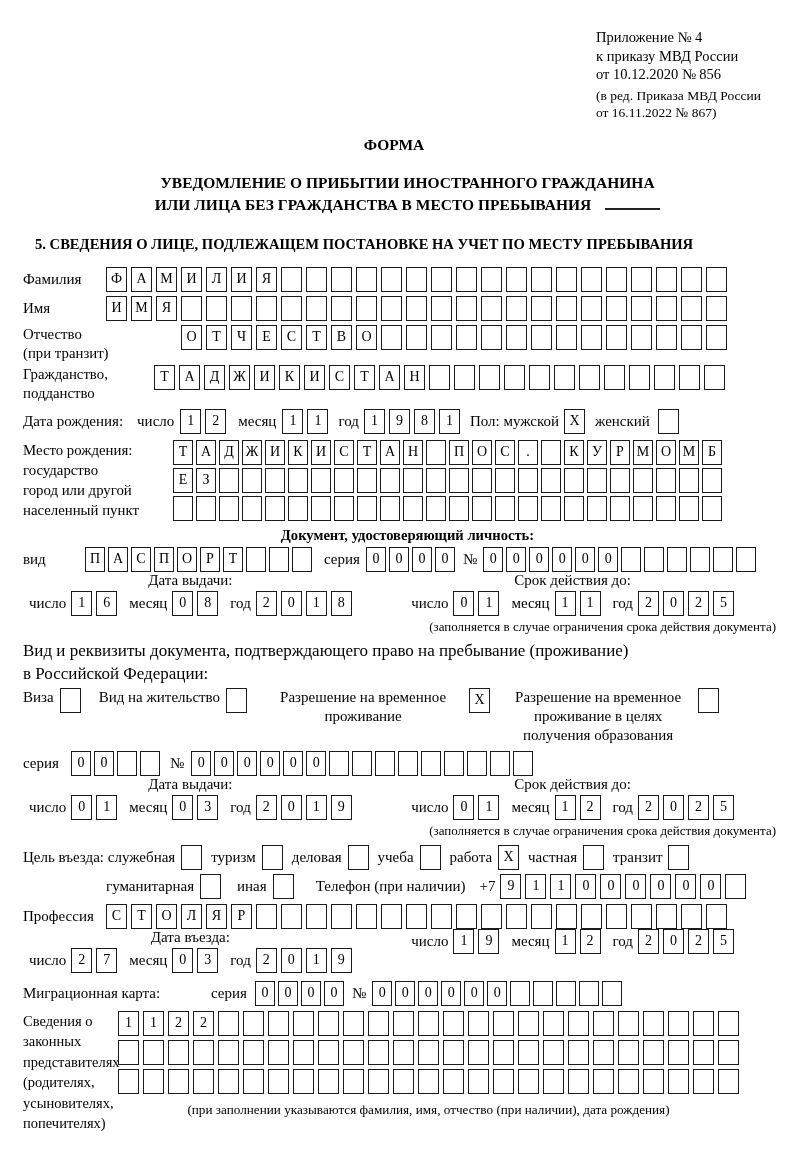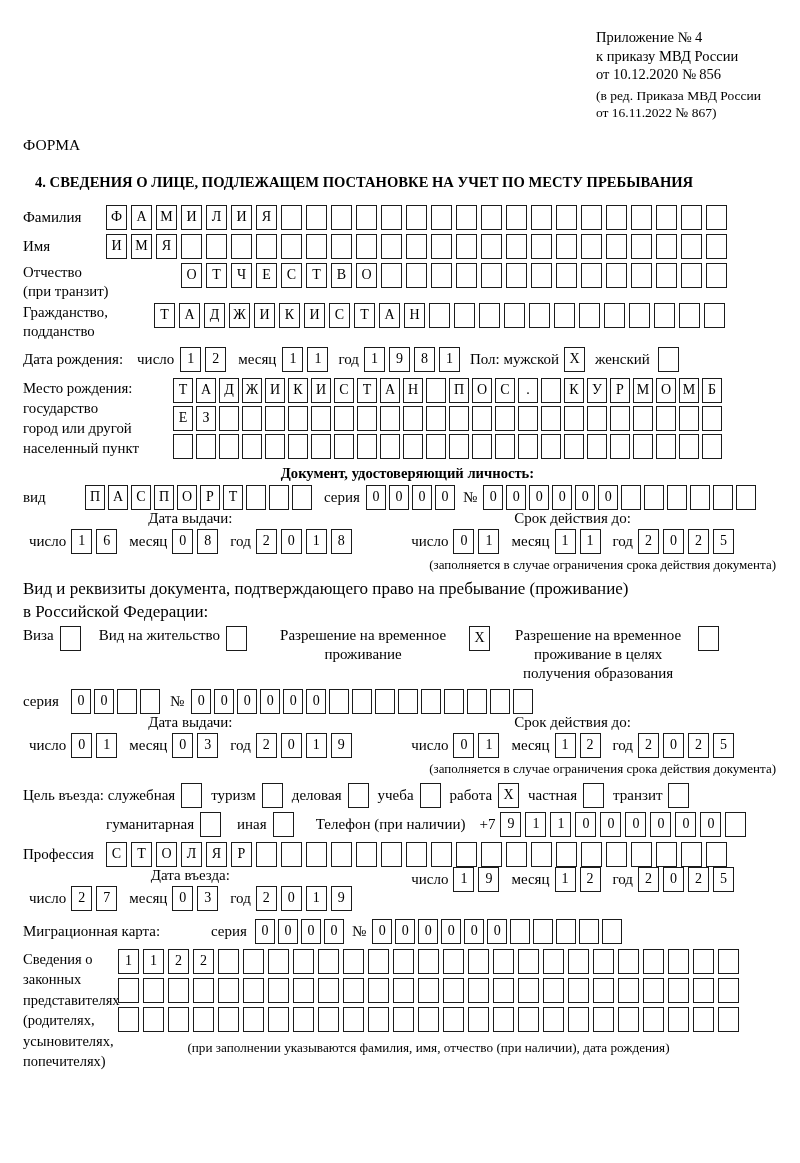--- a/index.html
+++ b/index.html
@@ -4,21 +4,21 @@
 <style>
   html,body{margin:0;padding:0;}
   body{width:800px;height:1163px;background:#ffffff;color:#000;
        font-family:"Liberation Serif","DejaVu Serif",serif;overflow:hidden;}
   .page{box-sizing:border-box;width:800px;height:1163px;padding:28px 8px 0 23px;}
 
   .annex{margin-left:573px;font-size:14.5px;line-height:18.5px;}
   .annex .sub{font-size:13.5px;line-height:17.5px;}
   .annex .sub.first{margin-top:3px;}
 
-  .forma{text-align:left;padding-right:27px;font-weight:normal;font-size:15.5px;margin-top:14px;}
+  .forma{text-align:center;padding-right:27px;font-weight:bold;font-size:15.5px;margin-top:14px;}
 
   .title{text-align:center;font-weight:bold;font-size:15.5px;line-height:22px;margin-top:18px;}
   .blank{display:inline-block;width:55px;border-bottom:2px solid #222;height:13px;margin-left:14px;}
 
   .sec{font-weight:bold;font-size:14.6px;margin-top:20px;padding-left:12px;}
 
   .row{display:flex;align-items:flex-start;margin-top:5px;}
   .lbl{font-size:15px;line-height:25px;flex:none;white-space:nowrap;}
   .lblcol{flex:none;font-size:14.8px;line-height:19px;white-space:nowrap;}
   .cells{display:flex;gap:4px;flex:none;}
@@ -55,22 +55,26 @@
   <div class="annex">
     <div>Приложение № 4</div>
     <div>к приказу МВД России</div>
     <div>от 10.12.2020 № 856</div>
     <div class="sub first">(в ред. Приказа МВД России</div>
     <div class="sub">от 16.11.2022 № 867)</div>
   </div>
 
   <div class="forma">ФОРМА</div>
 
-
-  <div class="sec">4. СВЕДЕНИЯ О ЛИЦЕ, ПОДЛЕЖАЩЕМ ПОСТАНОВКЕ НА УЧЕТ ПО МЕСТУ ПРЕБЫВАНИЯ</div>
+  <div class="title">
+    <div>УВЕДОМЛЕНИЕ О ПРИБЫТИИ ИНОСТРАННОГО ГРАЖДАНИНА</div>
+    <div><span>ИЛИ ЛИЦА БЕЗ ГРАЖДАНСТВА В МЕСТО ПРЕБЫВАНИЯ</span><span class="blank"></span></div>
+  </div>
+
+  <div class="sec">5. СВЕДЕНИЯ О ЛИЦЕ, ПОДЛЕЖАЩЕМ ПОСТАНОВКЕ НА УЧЕТ ПО МЕСТУ ПРЕБЫВАНИЯ</div>
 
   <div class="row" style="margin-top:14px">
     <div class="lbl" style="width:83px">Фамилия</div>
     <div class="cells">
         <span class="cell">Ф</span>
         <span class="cell">А</span>
         <span class="cell">М</span>
         <span class="cell">И</span>
         <span class="cell">Л</span>
         <span class="cell">И</span>

